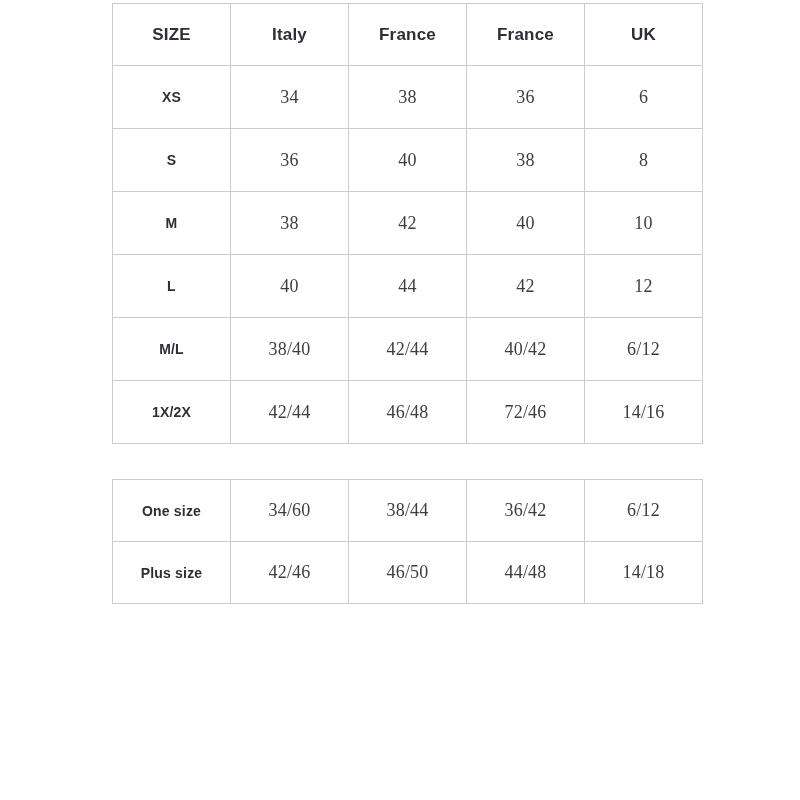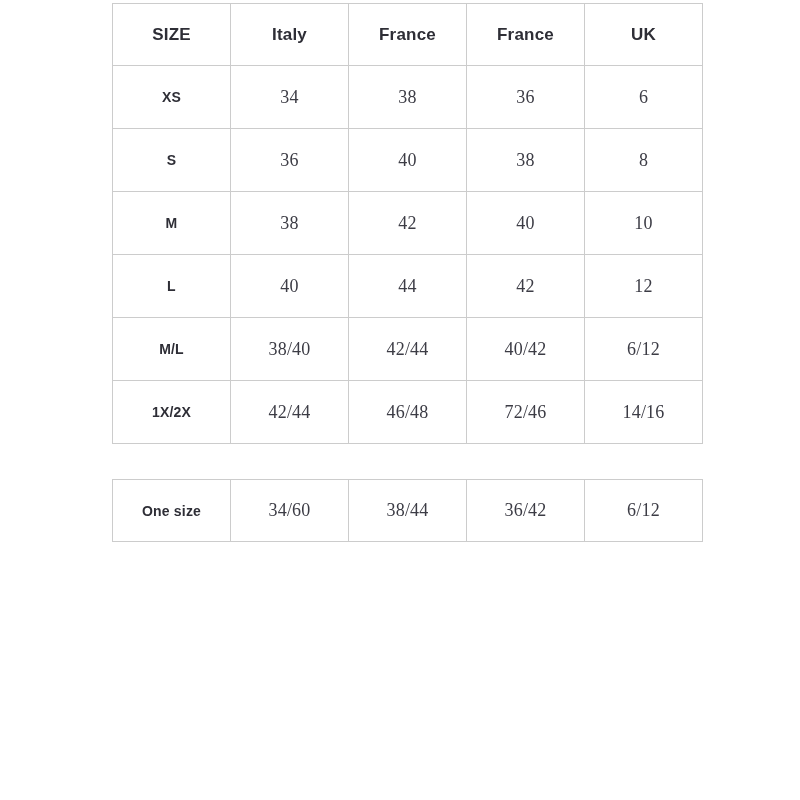--- a/index.html
+++ b/index.html
@@ -131,16 +131,23 @@
 
   <table class="size-table secondary">
     <tbody id="secondary-body">
         <tr>
           <td class="label">One size</td>
           <td class="value">34/60</td>
           <td class="value">38/44</td>
           <td class="value">36/42</td>
           <td class="value">6/12</td>
         </tr>
+        <tr>
+          <td class="label">Plus size</td>
+          <td class="value">42/46</td>
+          <td class="value">46/50</td>
+          <td class="value">44/48</td>
+          <td class="value">14/18</td>
+        </tr>
       </tbody>
   </table>
 
 </div>
 
 </body></html>

